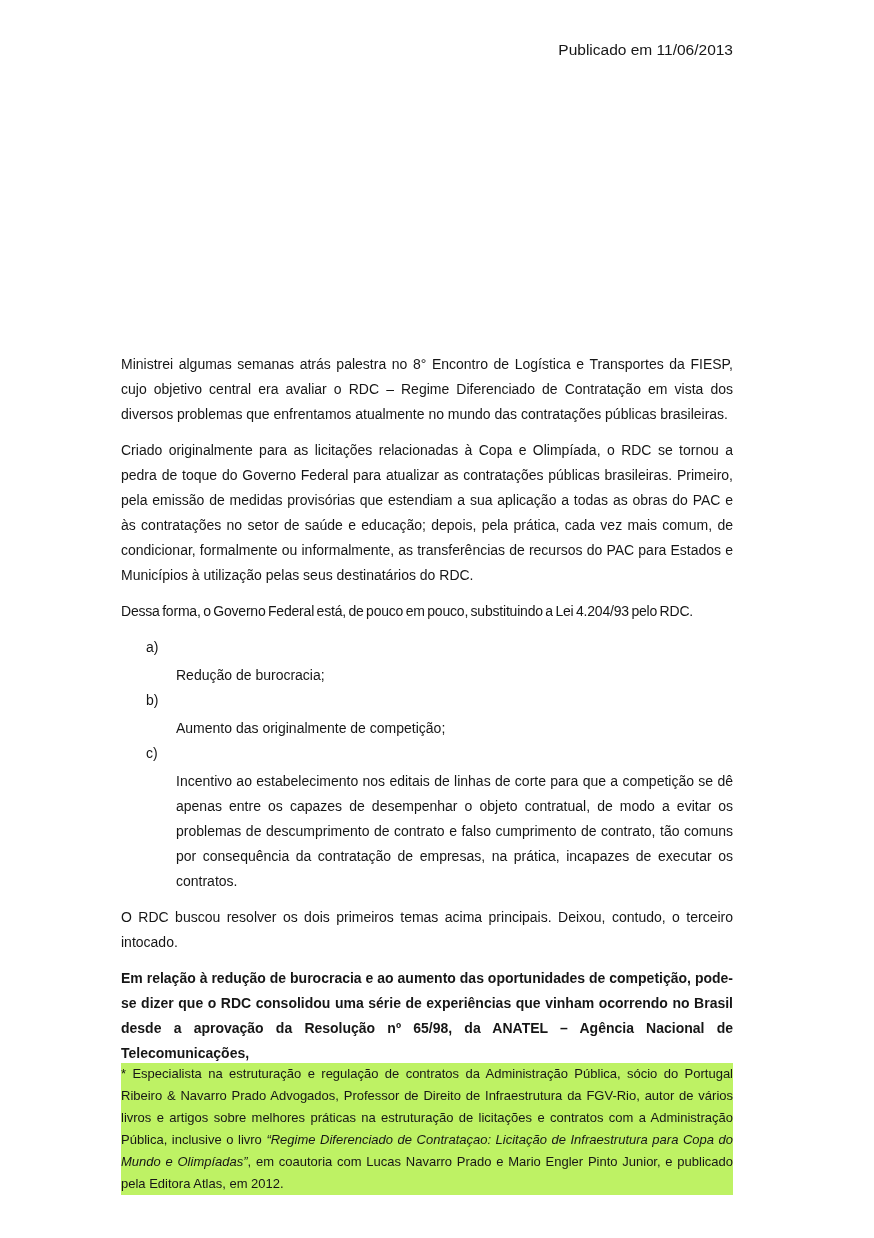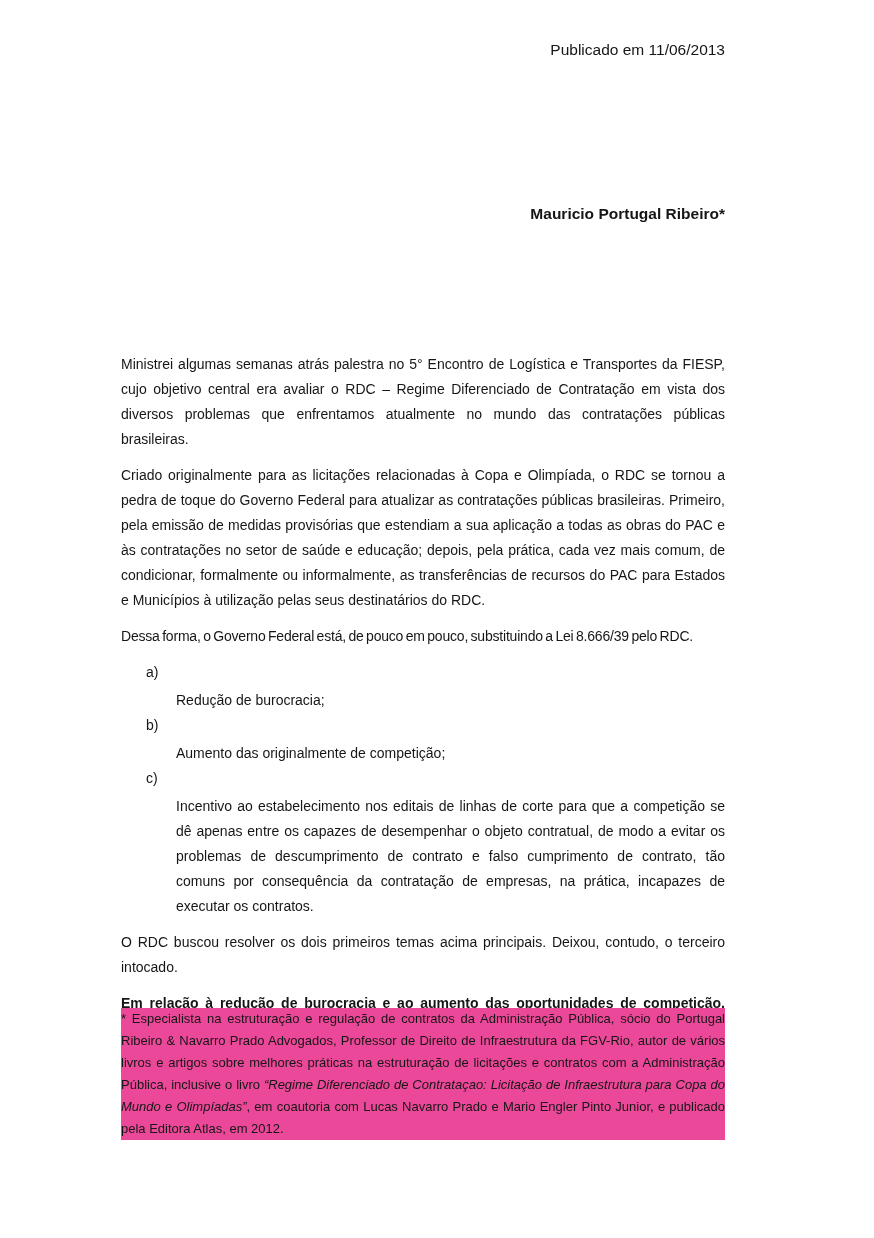--- a/index.html
+++ b/index.html
@@ -8,20 +8,21 @@
     background: #ffffff;
     font-family: "Liberation Sans", sans-serif;
     color: #161616;
     -webkit-font-smoothing: antialiased;
   }
   .page {
     position: relative;
     width: 844px; height: 1238px;
     background: #ffffff;
     overflow: hidden;
+    padding-left: 8px;
   }
   .abs { position: absolute; left: 121px; right: 119px; }
 
   .pub-date {
     top: 40px;
     text-align: right;
     font-size: 15.5px;
     line-height: 20px;
   }
   .doc-title {
@@ -64,45 +65,44 @@
     width: 30px;
     margin-left: 25px;
   }
   .alpha-list .li-text {
     flex: 1;
     text-align: justify;
     margin-top: 28px;
   }
 
   .footnote {
-    top: 1008px;
-    background: #ec4899;
+    top: 1063px;
+    background: #bef264;
     font-size: 13px;
     line-height: 22px;
     text-align: justify;
   }
   .footnote em { font-style: italic; }
 </style>
 </head>
 <body>
 
 <div class="page">
 
   <div class="abs pub-date">Publicado em 11/06/2013</div>
 
 
-  <div class="abs author">Mauricio Portugal Ribeiro*</div>
 
   <div class="abs body-text">
 
-    <p>Ministrei algumas semanas atrás palestra no 5° Encontro de Logística e Transportes da FIESP, cujo objetivo central era avaliar o RDC – Regime Diferenciado de Contratação em vista dos diversos problemas que enfrentamos atualmente no mundo das contratações públicas brasileiras.</p>
+    <p>Ministrei algumas semanas atrás palestra no 8° Encontro de Logística e Transportes da FIESP, cujo objetivo central era avaliar o RDC – Regime Diferenciado de Contratação em vista dos diversos problemas que enfrentamos atualmente no mundo das contratações públicas brasileiras.</p>
 
     <p>Criado originalmente para as licitações relacionadas à Copa e Olimpíada, o RDC se tornou a pedra de toque do Governo Federal para atualizar as contratações públicas brasileiras. Primeiro, pela emissão de medidas provisórias que estendiam a sua aplicação a todas as obras do PAC e às contratações no setor de saúde e educação; depois, pela prática, cada vez mais comum, de condicionar, formalmente ou informalmente, as transferências de recursos do PAC para Estados e Municípios à utilização pelas seus destinatários do RDC.</p>
 
-    <p class="tight">Dessa forma, o Governo Federal está, de pouco em pouco, substituindo a Lei 8.666/39 pelo RDC.</p>
+    <p class="tight">Dessa forma, o Governo Federal está, de pouco em pouco, substituindo a Lei 4.204/93 pelo RDC.</p>
 
 
     <div class="alpha-list">
       <div class="row">
         <span class="marker">a)</span>
         <span class="li-text">Redução de burocracia;</span>
       </div>
       <div class="row">
         <span class="marker">b)</span>
         <span class="li-text">Aumento das originalmente de competição;</span>

